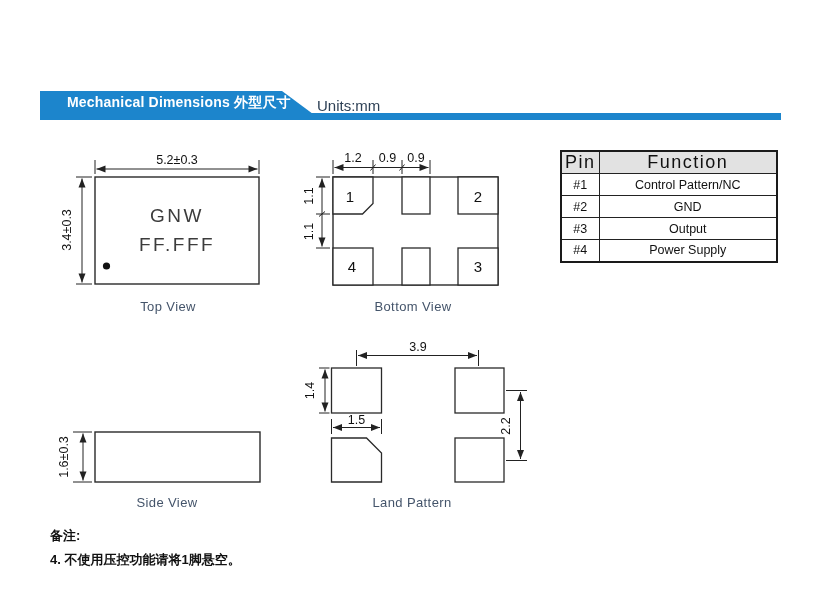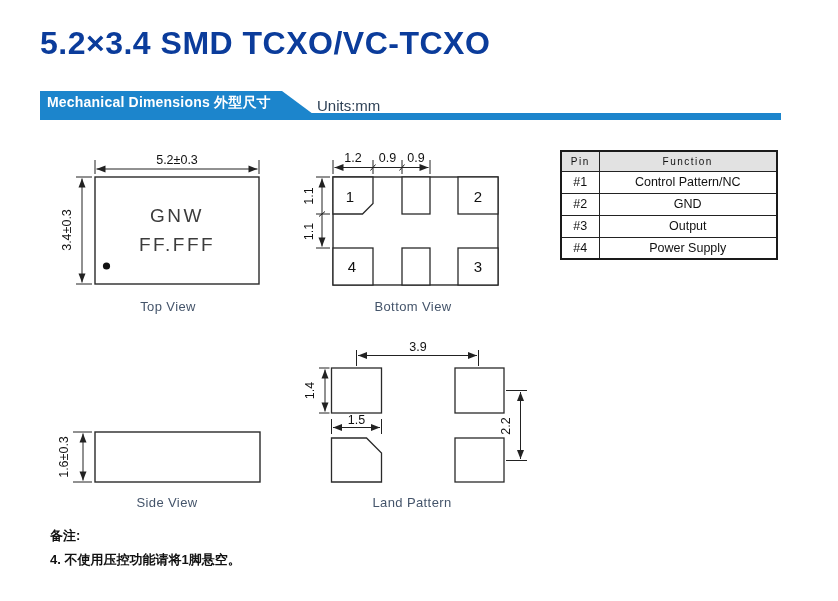--- a/index.html
+++ b/index.html
@@ -12,50 +12,49 @@
   }
   *{margin:0;padding:0;box-sizing:border-box;}
   body{background:#fff;}
   .page{position:relative;width:838px;height:601px;background:#fff;overflow:hidden;
         font-family:"Liberation Sans",sans-serif;}
   .title{position:absolute;left:40px;top:25px;font-size:32px;font-weight:700;
          letter-spacing:.5px;color:var(--title_blue);white-space:nowrap;}
   .banner-tab{position:absolute;left:40px;top:91px;width:273px;height:23px;
               background:var(--banner_blue);
               clip-path:polygon(0 0,242px 0,100% 100%,0 100%);}
-  .banner-tab span{display:block;line-height:23px;padding-left:7px;color:#fff;
+  .banner-tab span{display:block;line-height:23px;padding-left:27px;color:#fff;
                    font-size:14px;font-weight:700;letter-spacing:.2px;white-space:nowrap;}
   .banner-bar{position:absolute;left:40px;top:113px;width:741px;height:7px;
               background:var(--banner_blue);}
   .units{position:absolute;left:317px;top:97px;font-size:15px;color:var(--units_navy);}
   svg.draw{position:absolute;left:0;top:0;}
   .outline{fill:#fff;stroke:#2a2a2a;stroke-width:1.4;}
   .pad{fill:#fff;stroke:#2a2a2a;stroke-width:1.3;}
   .ext,.dim,.tick{stroke:#222;stroke-width:1;fill:none;}
   text{font-family:"Liberation Sans",sans-serif;}
   .dimtxt{font-size:12.5px;fill:#111;}
   .marktxt{font-size:19px;fill:#3c3c3c;letter-spacing:2.5px;}
   .padnum{font-size:15px;fill:#111;}
   .viewlbl{font-size:13px;fill:var(--label_slate);letter-spacing:.4px;}
   .pin-table{position:absolute;left:560px;top:150px;width:218px;border-collapse:collapse;
              table-layout:fixed;border:2px solid #1a1a1a;color:#111;}
   .pin-table th,.pin-table td{border:1px solid #222;text-align:center;vertical-align:middle;
              font-weight:400;overflow:hidden;white-space:nowrap;}
-  .pin-table th{background:var(--table_header_bg);height:20px;font-size:10px;letter-spacing:1.5px;}
+  .pin-table th{background:var(--table_header_bg);height:20px;font-size:18px;letter-spacing:1.5px;}
   .pin-table td{height:22px;font-size:12.5px;}
   .col-pin{width:38px;}
   .notes{position:absolute;left:50px;top:524px;font-size:13px;color:#111;line-height:24px;font-weight:bold;}
   .notes .nt{margin-bottom:0;}
 </style>
 </head>
 <body>
 
 <div class="page">
 
-  <div class="title">5.2×3.4 SMD TCXO/VC-TCXO</div>
 
   <div class="banner-tab">
     <span>Mechanical Dimensions 外型尺寸</span>
   </div>
   <div class="banner-bar"></div>
   <div class="units">Units:mm</div>
 
   <svg class="draw" width="838" height="601" viewBox="0 0 838 601">
     <defs>
       <marker id="ar" viewBox="0 0 10 8" markerWidth="10" markerHeight="8" refX="9.5" refY="4" orient="auto-start-reverse" markerUnits="userSpaceOnUse">

